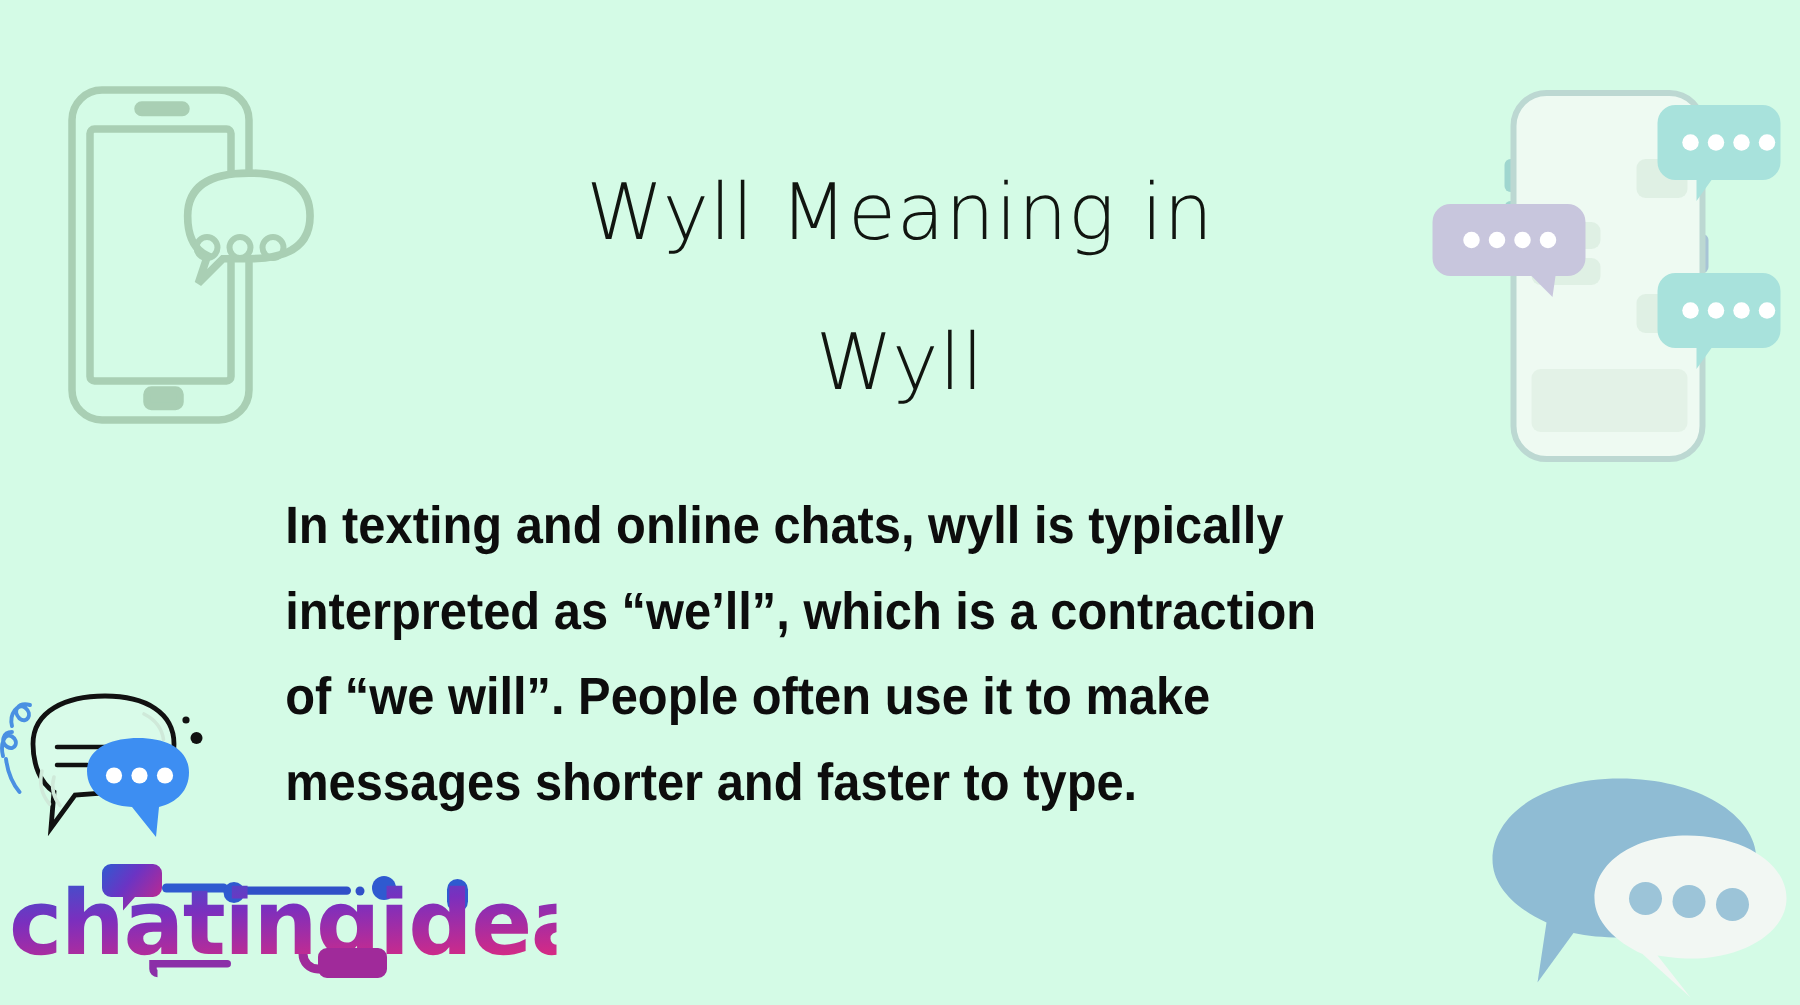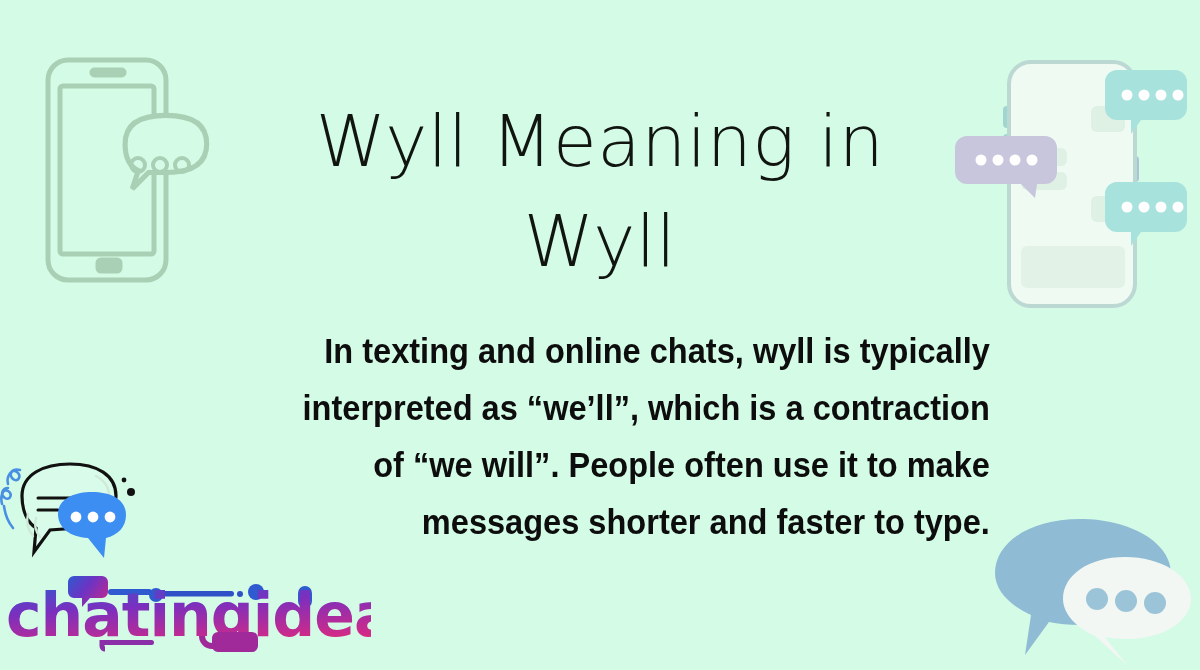--- a/index.html
+++ b/index.html
@@ -22,33 +22,33 @@
   
   .title-block {
     position: absolute;
     left: 190px; top: 92px;
     width: 820px;
     text-align: center;
   }
   .title-line {
     font-family: "DejaVu Sans", sans-serif;
     font-weight: 300;
-    font-size: 71px;
+    font-size: 52px;
     line-height: 100px;
     color: #111510;
     letter-spacing: 0.5px;
     white-space: nowrap;
   }
 
   
   .body-block {
     position: absolute;
     left: 160px; top: 322px;
     width: 860px;
-    text-align: right;
+    text-align: left;
   }
   .body-line {
     font-family: "Liberation Sans Narrow", "Liberation Sans", sans-serif;
     font-weight: 700;
     font-size: 35px;
     line-height: 57px;
     color: #0d0d0d;
     white-space: nowrap;
     transform: scaleX(0.93);
   }

